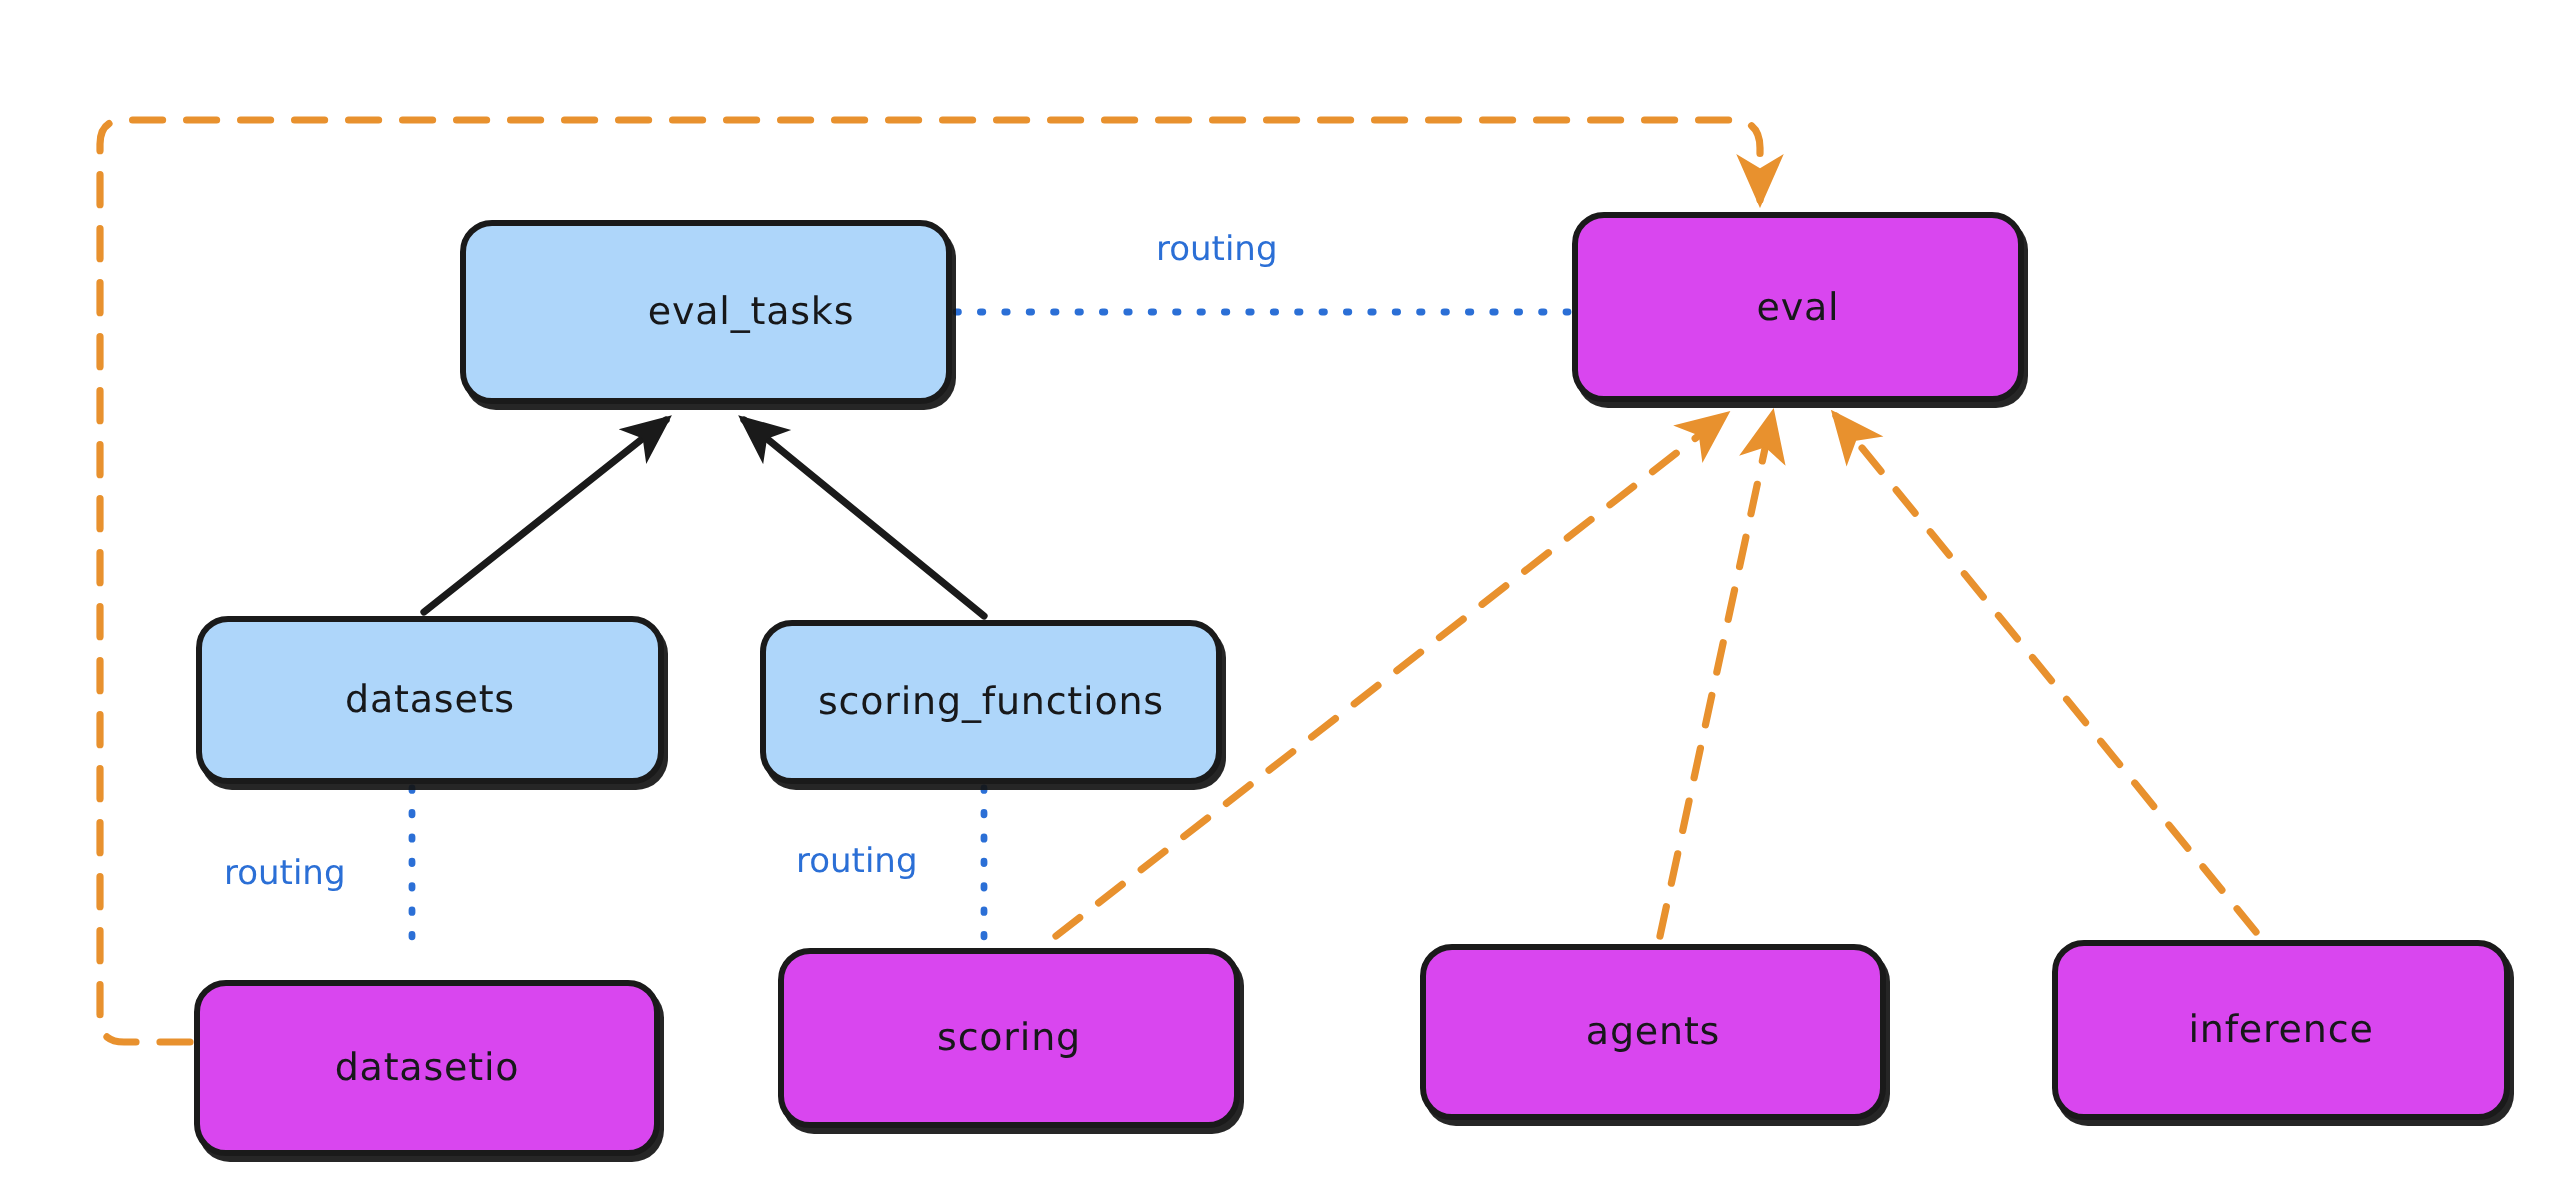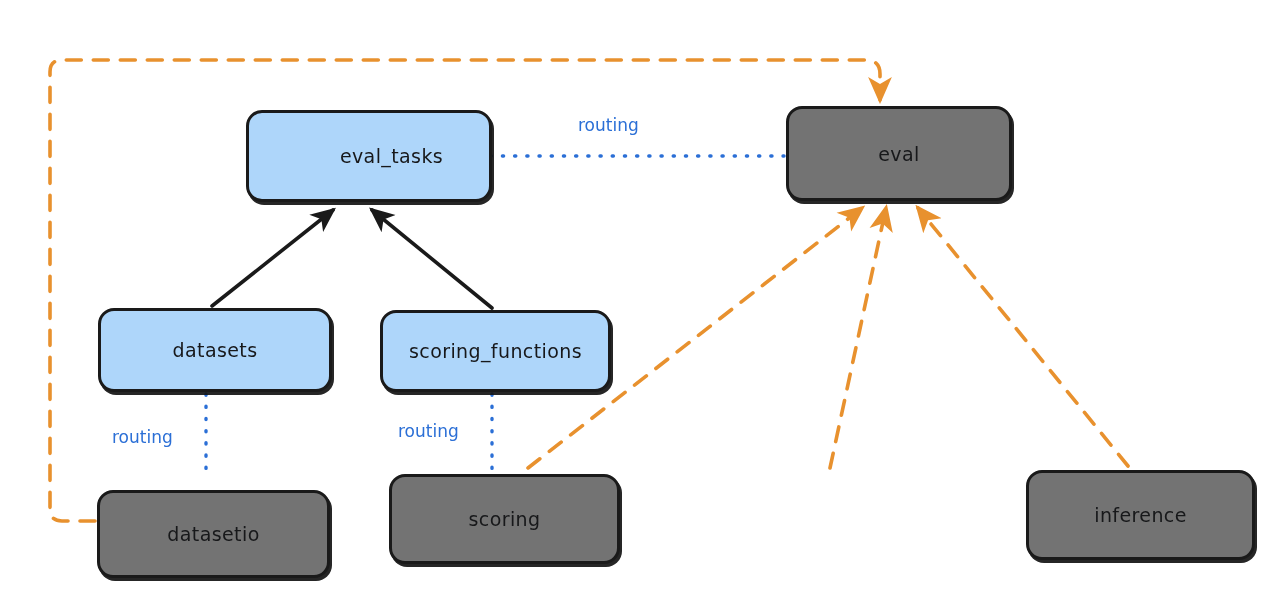--- a/index.html
+++ b/index.html
@@ -28,21 +28,21 @@
     position: absolute;
     box-sizing: border-box;
     border: 3px solid #1a1a1a;
     border-radius: 16px;
     display: flex;
     align-items: center;
     justify-content: center;
     box-shadow: 2px 3px 0 0 rgba(20,20,20,0.92);
   }
   .node.blue  { background: #aed6fa; }
-  .node.green { background: #737373; }
+  .node.green { background: #d946ef; }
   .node-label {
     font-family: "DejaVu Sans", sans-serif;
     font-size: 19px;
     color: #17181a;
     letter-spacing: 0.4px;
     white-space: nowrap;
   }
   .edge-label {
     position: absolute;
     font-family: "DejaVu Sans", sans-serif;
@@ -79,21 +79,21 @@
     <path d="M 95 521 L 62 521 Q 50 521 50 509 L 50 72 Q 50 60 62 60 L 866 60
              Q 880 60 880 74 L 880 100" fill="none" stroke="#e8912e" stroke-width="3.6" stroke-linecap="round" stroke-dasharray="15 12" marker-end="url(#arrow-orange)"></path>
 
     <path d="M 528 468 L 862 208" fill="none" stroke="#e8912e" stroke-width="3.6" stroke-linecap="round" stroke-dasharray="15 12" marker-end="url(#arrow-orange)"></path>
 
     <path d="M 830 468 L 886 208" fill="none" stroke="#e8912e" stroke-width="3.6" stroke-linecap="round" stroke-dasharray="15 12" marker-end="url(#arrow-orange)"></path>
 
     <path d="M 1128 466 L 918 208" fill="none" stroke="#e8912e" stroke-width="3.6" stroke-linecap="round" stroke-dasharray="15 12" marker-end="url(#arrow-orange)"></path>
   </svg>
 
-  <div class="node blue" style="left:246px; top:110px; width:246px; height:92px;padding-left:45px;">
+  <div class="node blue" style="left:230px; top:110px; width:246px; height:92px;padding-left:45px;">
     <span class="node-label">eval_tasks</span>
   </div>
 
   <div class="node green" style="left:786px; top:106px; width:226px; height:95px;">
     <span class="node-label">eval</span>
   </div>
 
   <div class="node blue" style="left:380px; top:310px; width:231px; height:82px;">
     <span class="node-label">scoring_functions</span>
   </div>
@@ -103,20 +103,23 @@
   </div>
 
   <div class="node green" style="left:97px; top:478px; width:233px; height:88px;margin-top:12px;">
     <span class="node-label">datasetio</span>
   </div>
 
   <div class="node green" style="left:389px; top:474px; width:231px; height:90px;">
     <span class="node-label">scoring</span>
   </div>
 
+  <div class="node green" style="left:710px; top:472px; width:233px; height:88px;">
+    <span class="node-label">agents</span>
+  </div>
 
   <div class="node green" style="left:1026px; top:470px; width:229px; height:90px;">
     <span class="node-label">inference</span>
   </div>
 
   <div class="edge-label" style="left:578px; top:115px;">routing</div>
 
   <div class="edge-label" style="left:112px; top:427px;">routing</div>
 
   <div class="edge-label" style="left:398px; top:421px;">routing</div>

